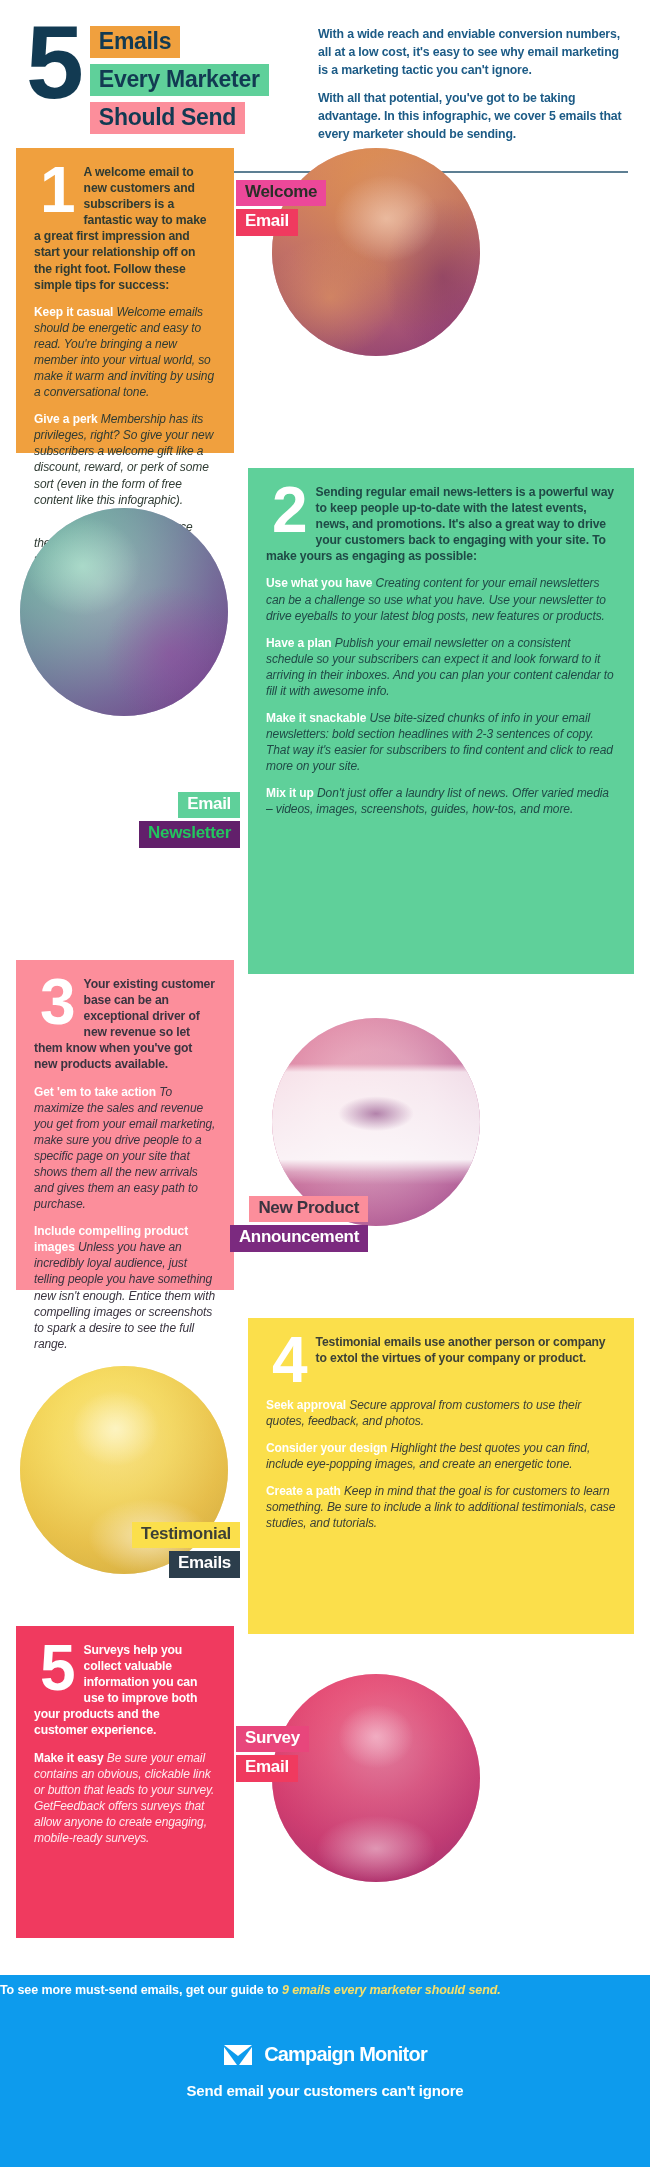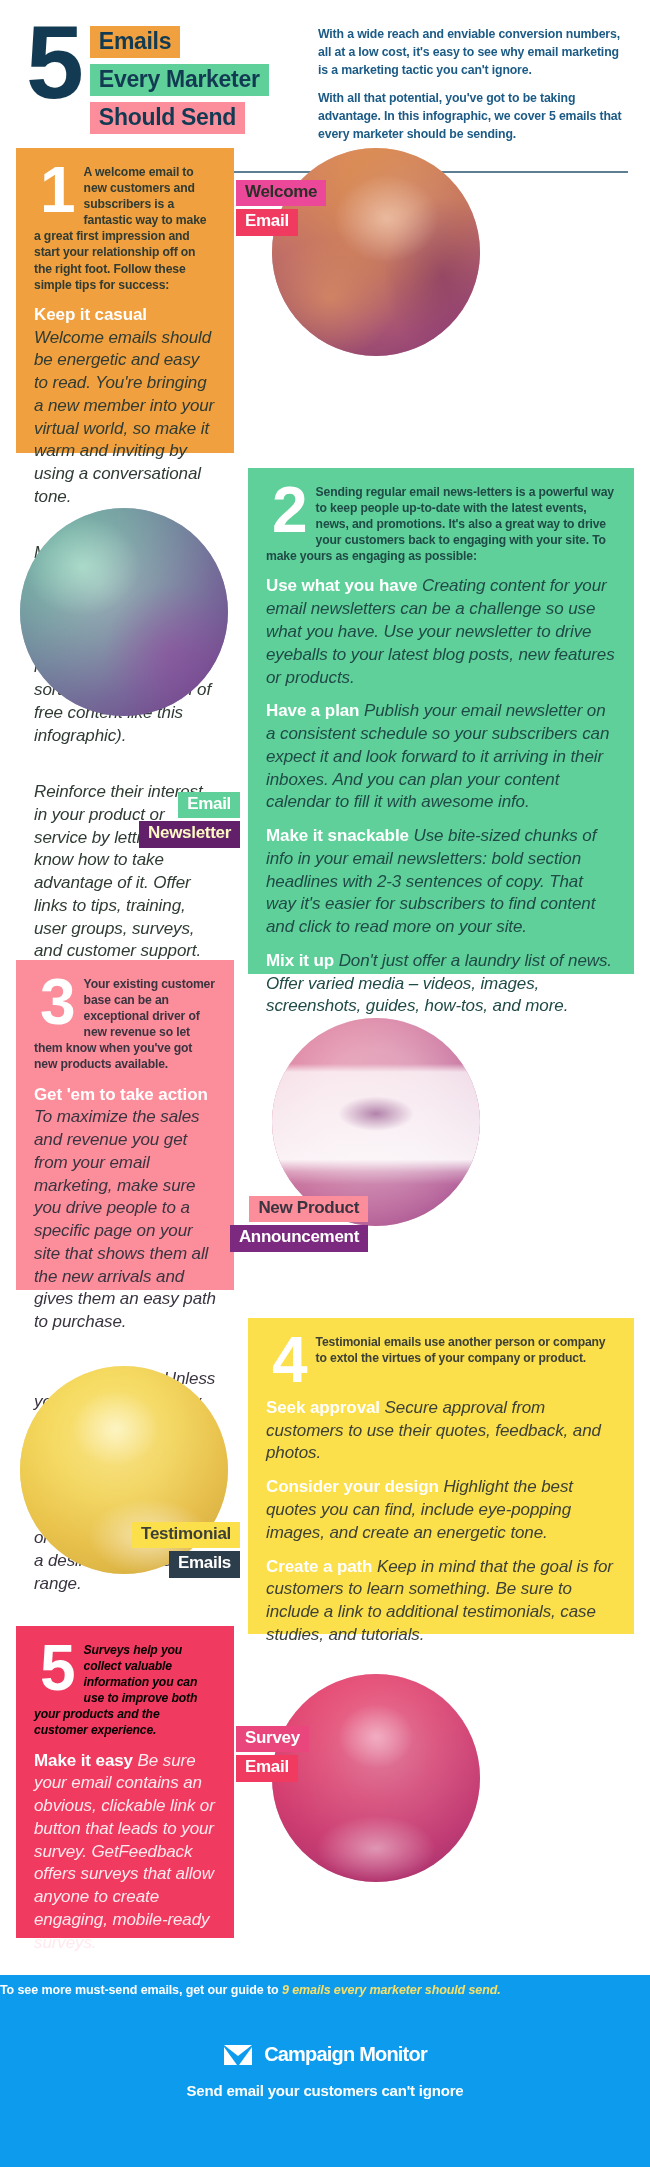--- a/index.html
+++ b/index.html
@@ -35,47 +35,47 @@
     color: #1c5b86; margin-bottom: 11px; letter-spacing: -0.15px;
   }
 
   .rule { height: 2px; background: #5d7f93; margin: 6px 22px 0 22px; }
   .card { position: absolute; padding: 16px 18px 18px 18px; }
   .num {
     float: left; font-size: 64px; line-height: 0.78; font-weight: 700;
     color: #ffffff; margin: 2px 10px 0 6px; letter-spacing: -2px;
   }
   .lead { font-size: 12.2px; font-weight: 700; line-height: 1.32; letter-spacing: -0.15px; }
-  .tip { font-size: 17px; line-height: 1.34; margin-top: 11px; font-style: italic; letter-spacing: -0.1px; }
+  .tip { font-size: 12px; line-height: 1.34; margin-top: 11px; font-style: italic; letter-spacing: -0.1px; }
   .tip b { font-style: normal; font-weight: 700; color: #ffffff; }
   .clear { clear: both; }
 
   .c-orange { background: #f0a03e; color: #2f3b33; }
   .c-green  { background: #5fd09a; color: #1f4a46; }
   .c-pink   { background: #fc8e9b; color: #3a3440; }
   .c-yellow { background: #fbdf4b; color: #3c4036; }
   .c-red    { background: #f03a5f; color: #ffffff; }
   .c-red .tip { color: #ffe9ee; }
-  .c-red .lead { color: #000000; font-style: italic; }
+  .c-red .lead { color: #ffffff; }
 
   
   .photo { position: absolute; border-radius: 50%; overflow: hidden; }
   .photo .tint { position: absolute; inset: 0; }
   .ph-body { position:absolute; inset:0; }
 
   
   .labels { position: absolute; display: flex; flex-direction: column; align-items: flex-end; gap: 3px; z-index: 5; }
   .lbl {
     font-size: 17px; font-weight: 700; padding: 3px 9px 5px 9px;
     line-height: 1.08; white-space: nowrap; letter-spacing: -0.3px;
   }
   .lbl-orange { background: #ec4899; color: #2a2f28; }
   .lbl-red    { background: #f03a5f; color: #ffffff; }
   .lbl-green  { background: #5fd09a; color: #ffffff; }
-  .lbl-purple { background: #62206b; color: #fef9c3; }
+  .lbl-purple { background: #62206b; color: #22c55e; }
   .lbl-pink   { background: #fc8e9b; color: #3a3440; }
   .lbl-plum   { background: #7b2a7f; color: #ffffff; }
   .lbl-yellow { background: #fbdf4b; color: #3c4036; }
   .lbl-dark   { background: #2c3e4c; color: #ffffff; }
   .lbl-mag    { background: #e8467c; color: #ffffff; }
   .lbl-deeppink{ background: #f03a5f; color: #ffffff; }
 
   
   .footer { position: absolute; left: 0; right: 0; bottom: 0; height: 192px; background: #0d9bed; }
   .foot-line {

